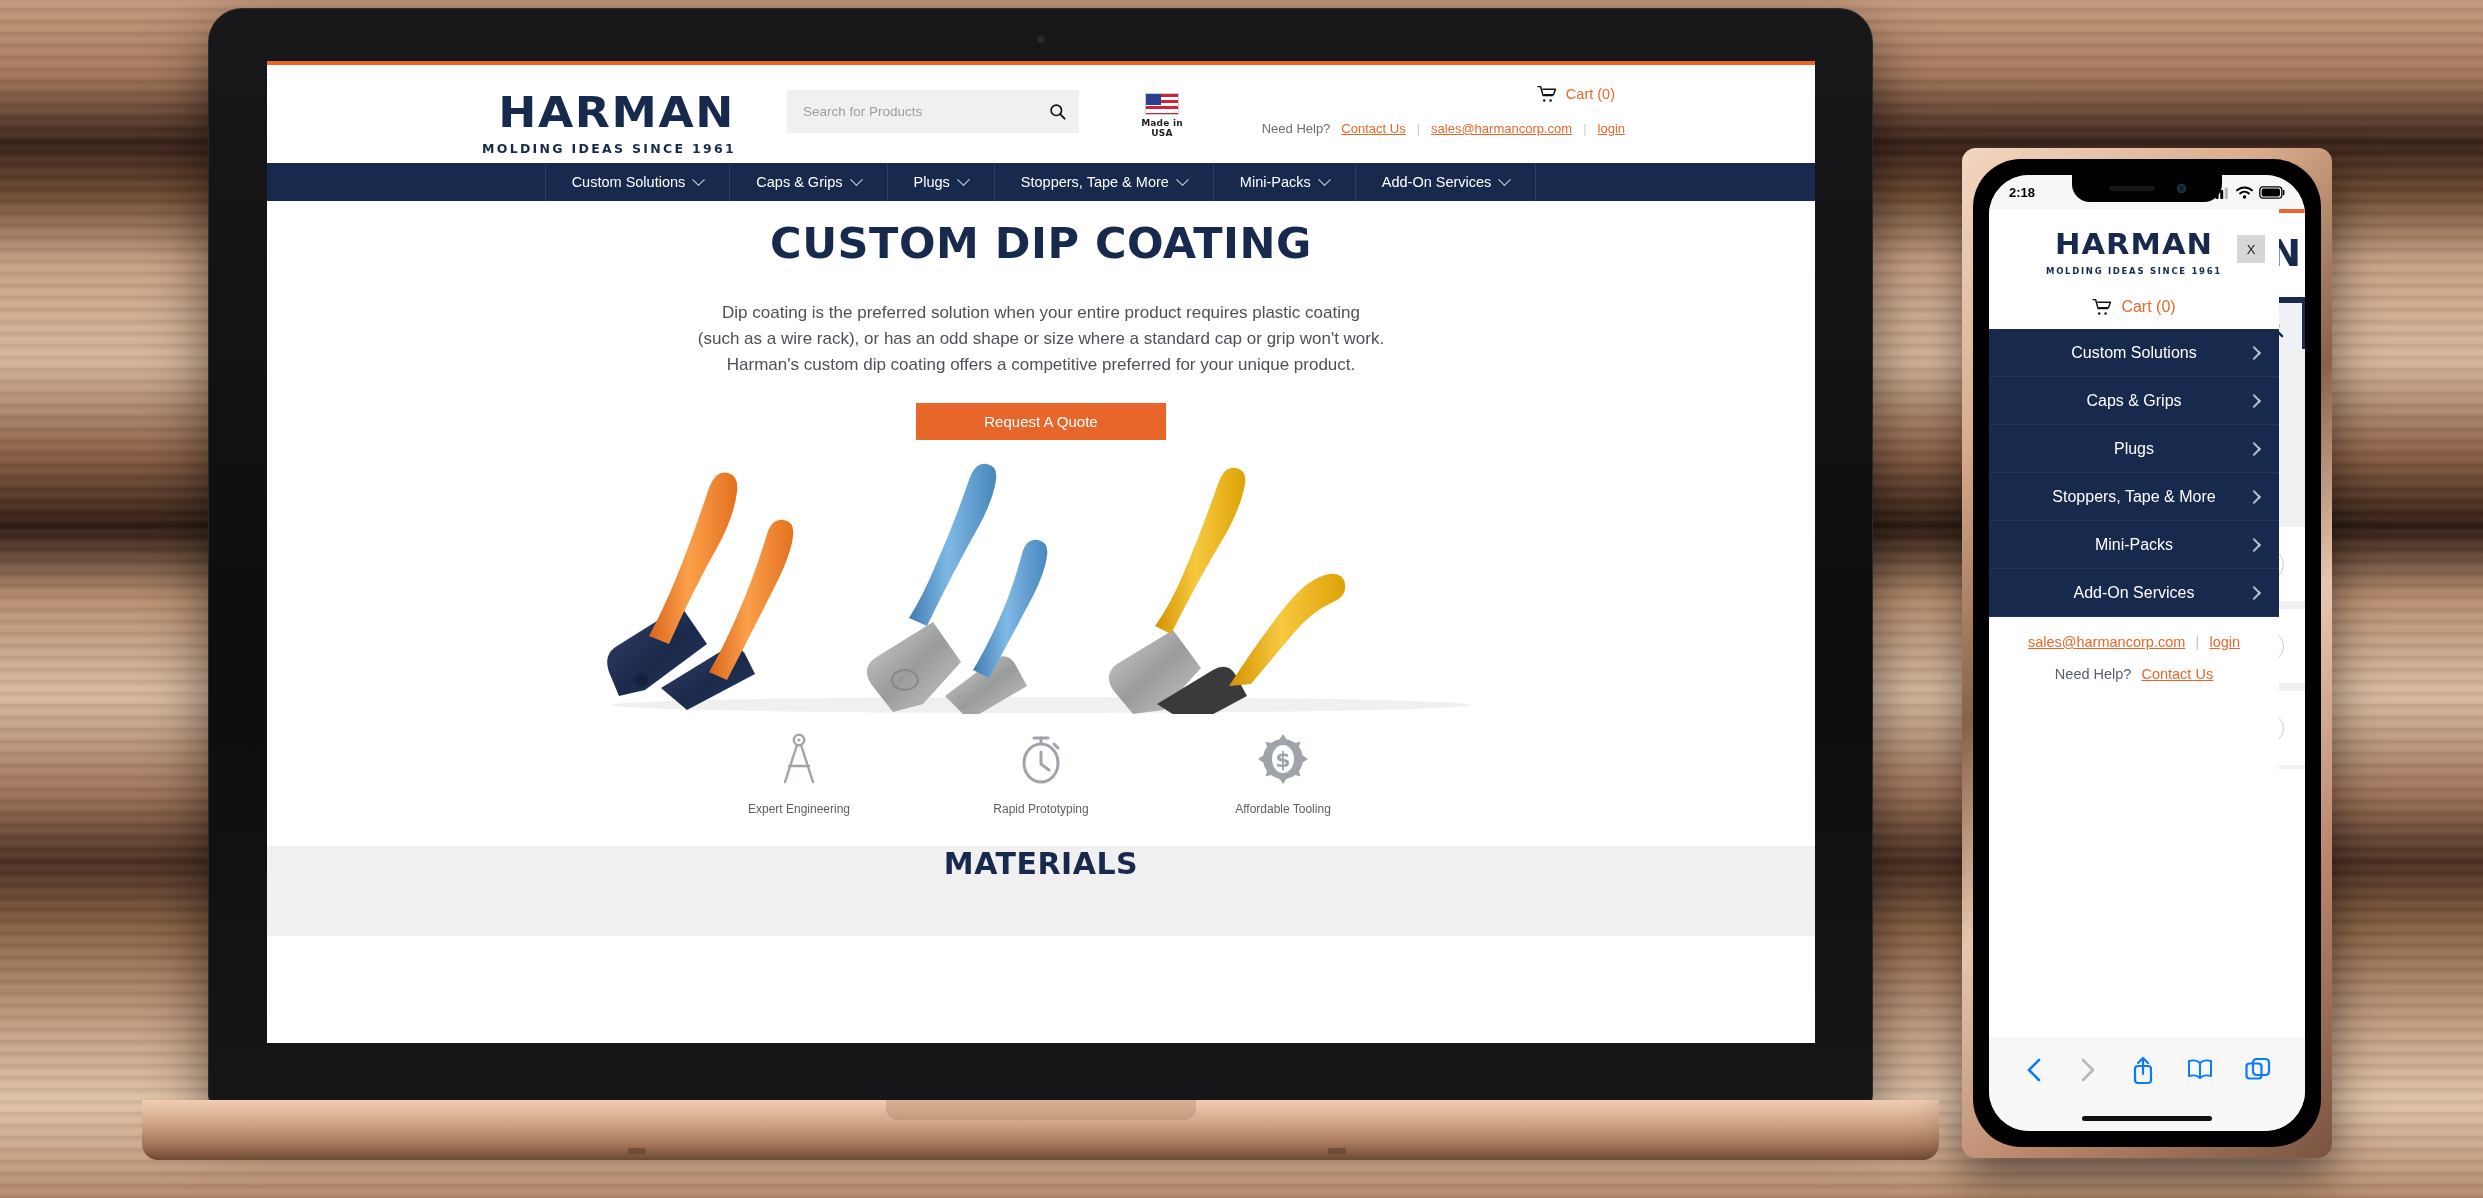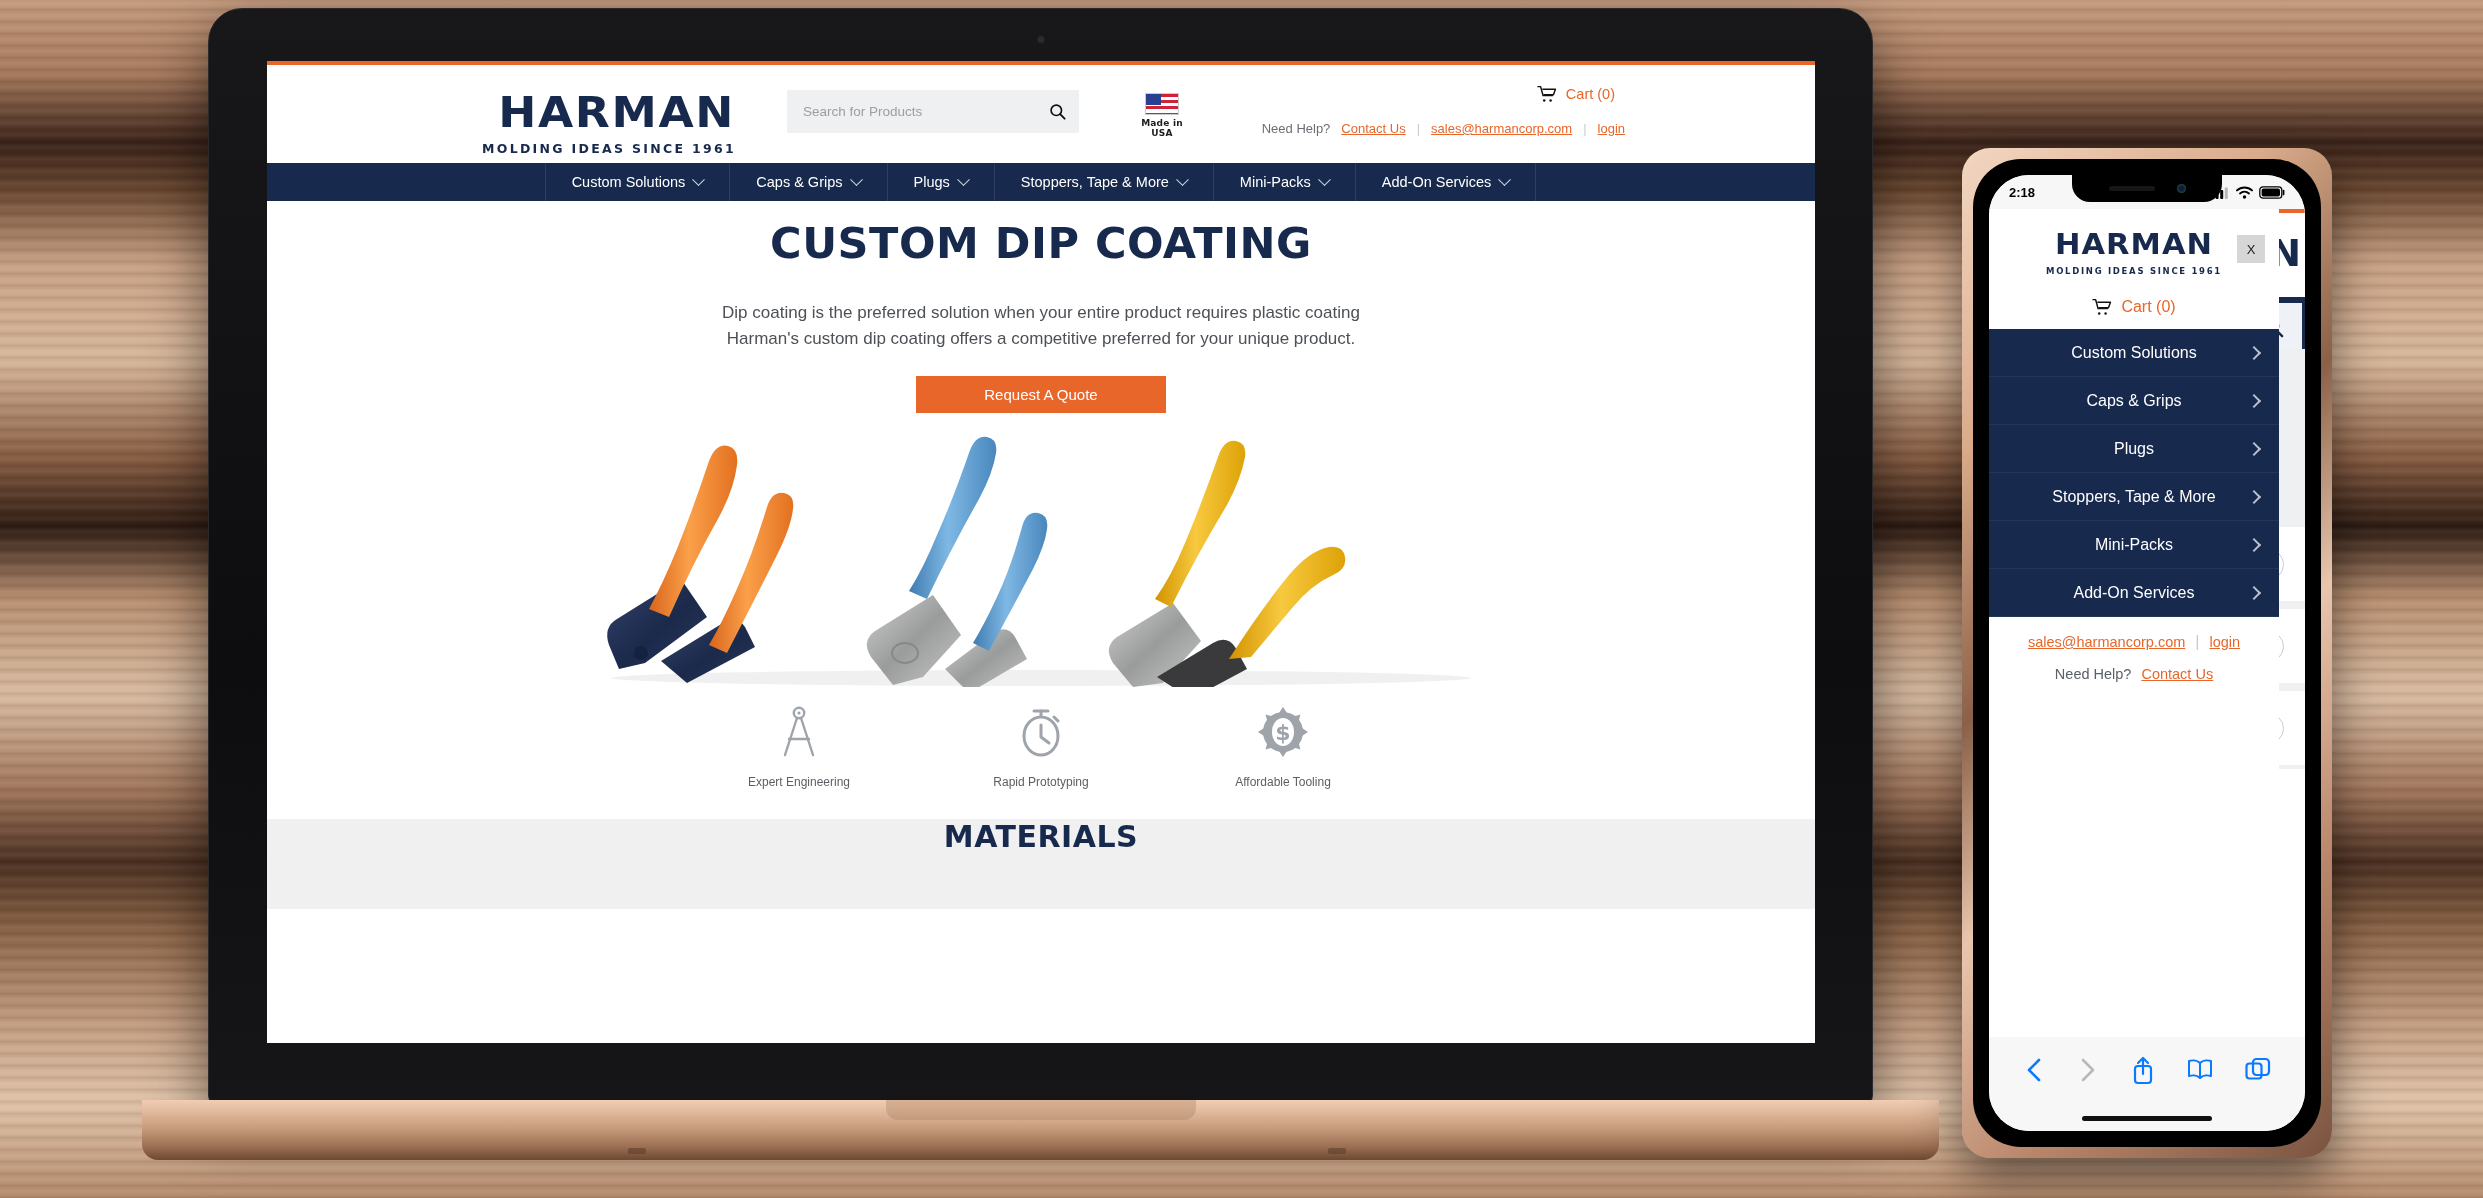--- a/index.html
+++ b/index.html
@@ -145,21 +145,21 @@
     display: flex; align-items: flex-start; justify-content: center;
   }
   .materials h2 {
     font-family: "DejaVu Sans", sans-serif;
     font-size: 30px; font-weight: 700; letter-spacing: .5px; color: #17294d;
   }
 
   
   .phone { position: absolute; left: 1962px; top: 148px; width: 370px; height: 1010px; }
   .phone-body {
-    position: absolute; inset: 0; border-radius: 28px;
+    position: absolute; inset: 0; border-radius: 14px;
     background: linear-gradient(135deg,#f3d7c2 0%, #d9ab8b 22%, #8a6148 42%, #e8c6ae 58%, #b9866a 78%, #7a5440 100%);
     box-shadow: 0 20px 48px rgba(0,0,0,0.5);
     padding: 11px;
   }
   .phone-inner { position: absolute; inset: 11px; border-radius: 48px; background: #000; padding: 5px; }
   .phone-screen {
     position: absolute; inset: 16px; border-radius: 40px; overflow: hidden; background: #fff;
   }
   .notch {
     position: absolute; left: 50%; transform: translateX(-50%); top: 0;
@@ -315,20 +315,21 @@
           </div>
           <div class="nav-end"></div>
         </div>
 
         <div class="page">
 
           <h1 class="page-title">CUSTOM DIP COATING</h1>
 
           <div class="intro">
             <div>Dip coating is the preferred solution when your entire product requires plastic coating</div>
+            <div>(such as a wire rack), or has an odd shape or size where a standard cap or grip won't work.</div>
             <div>Harman's custom dip coating offers a competitive preferred for your unique product.</div>
           </div>
 
           <div class="cta-wrap">
             <button class="cta">Request A Quote</button>
           </div>
 
           <div class="hero">
             <svg width="1000" height="256" viewBox="0 0 1000 256">
               <defs>

